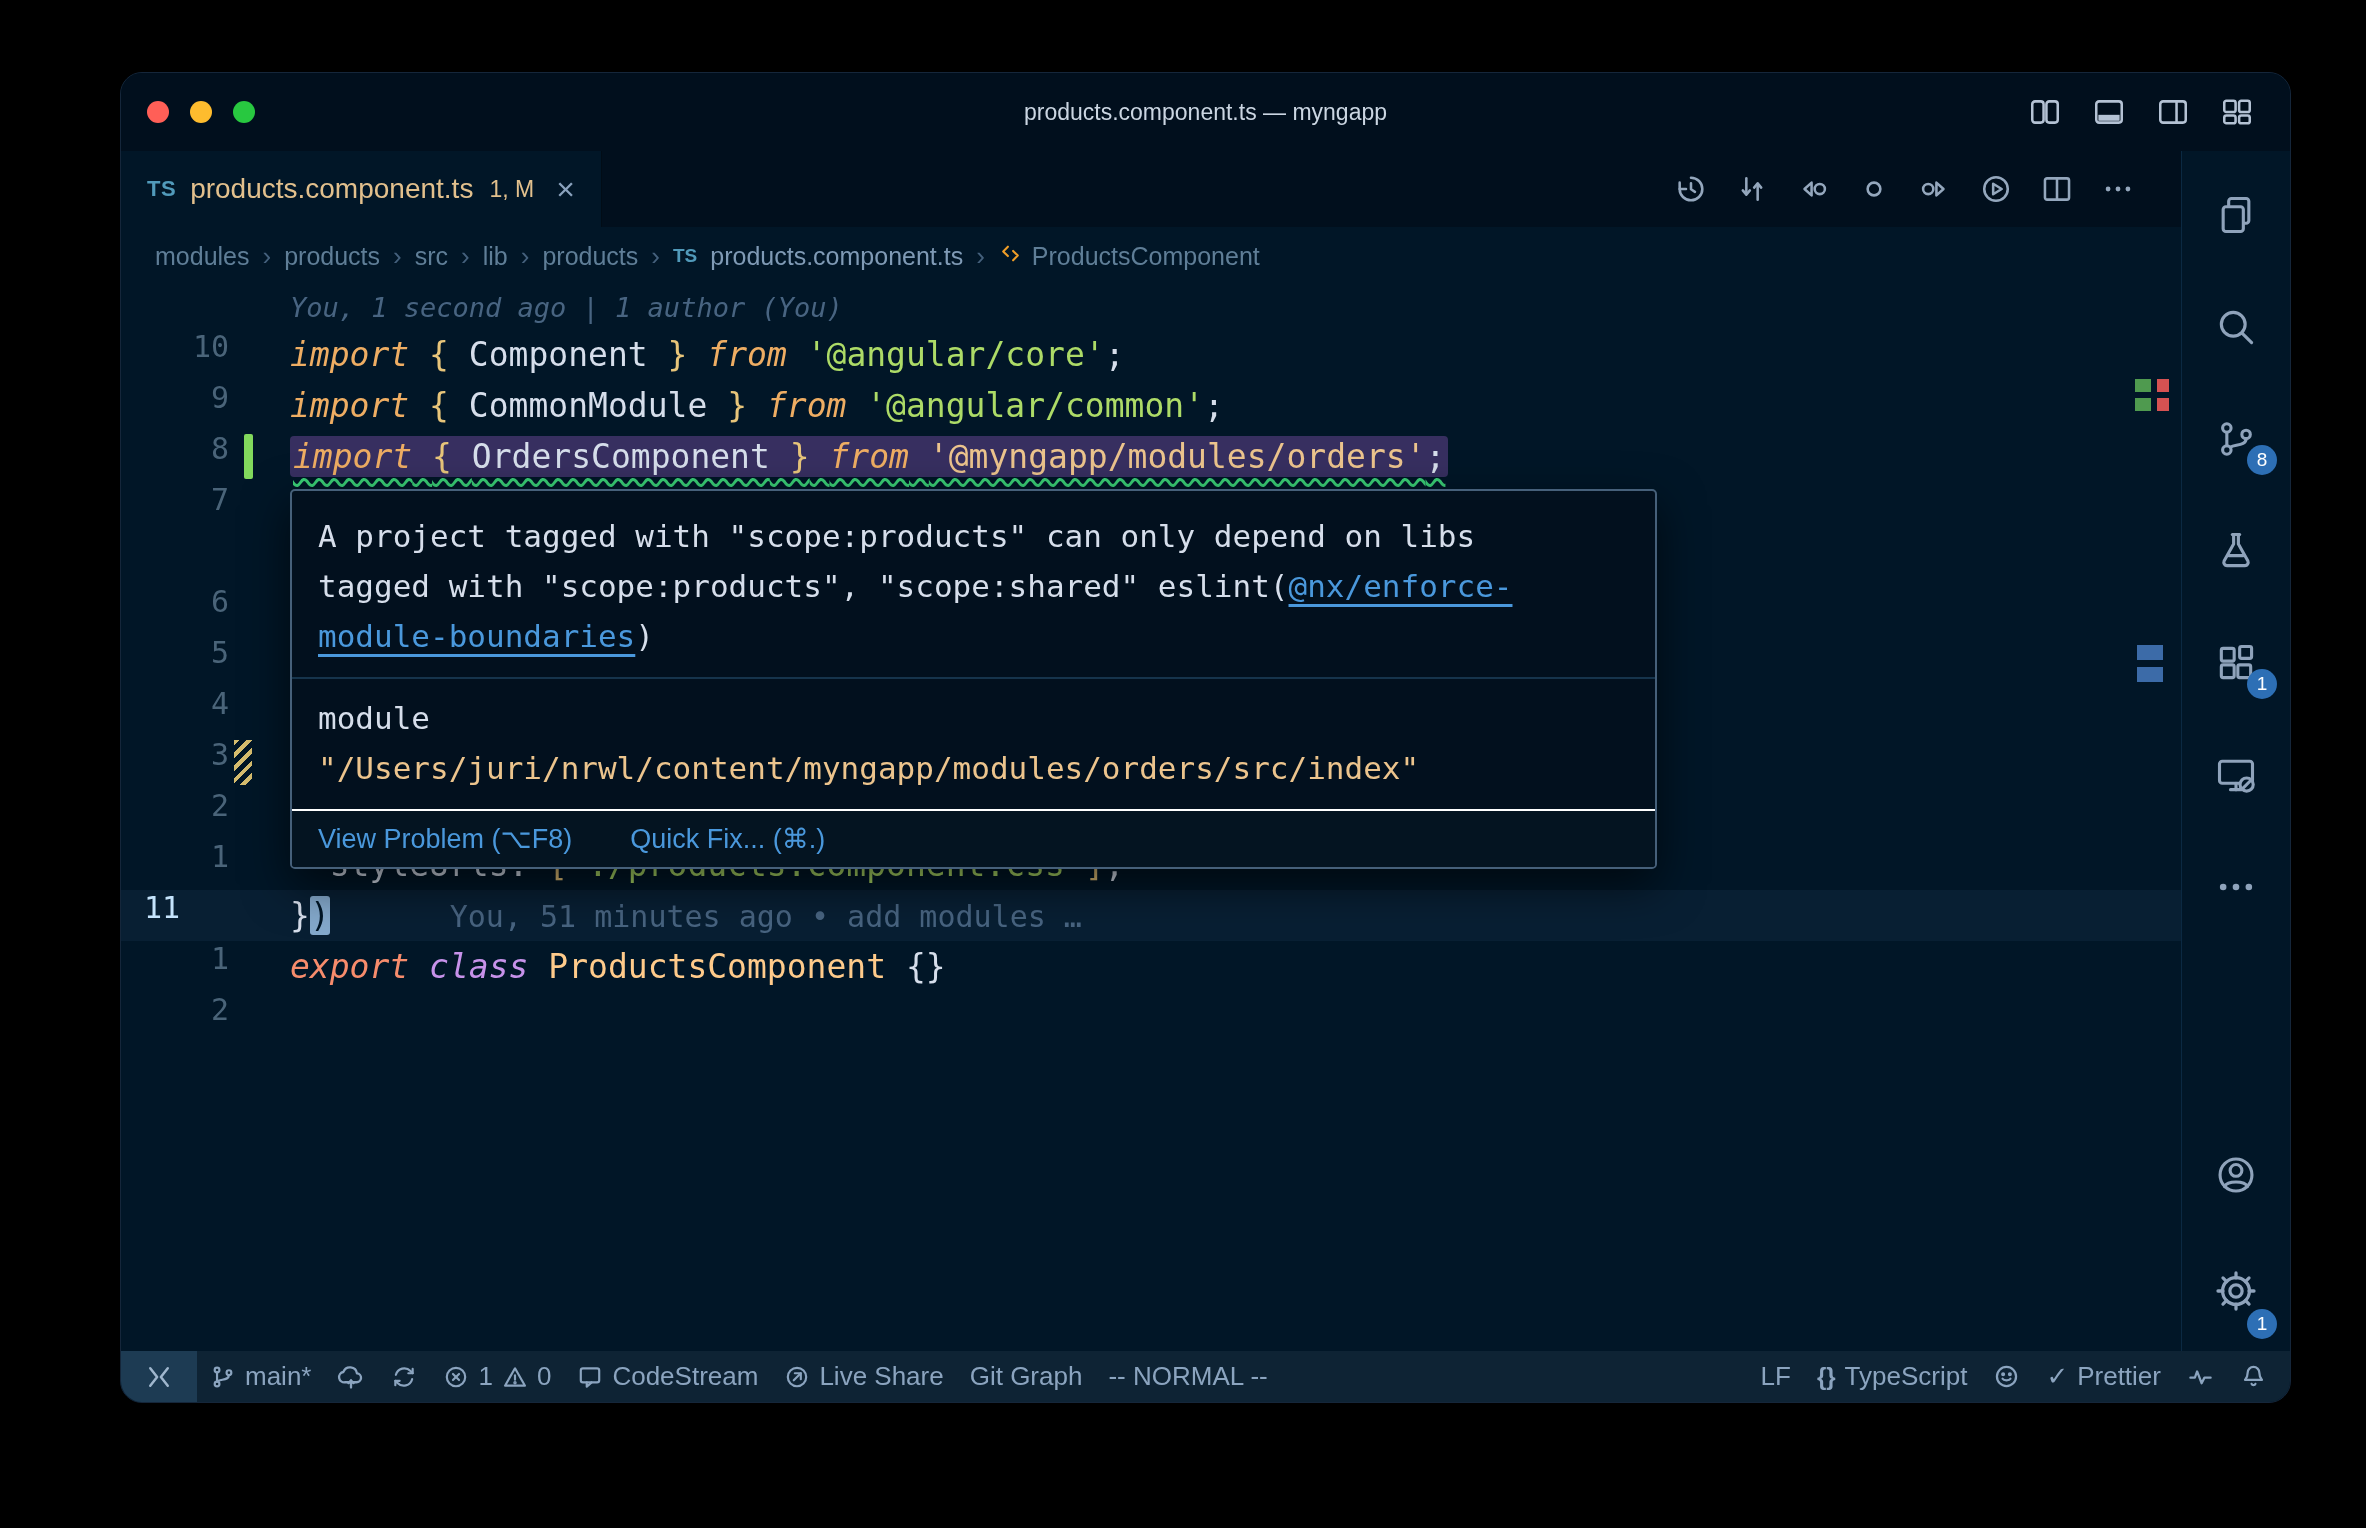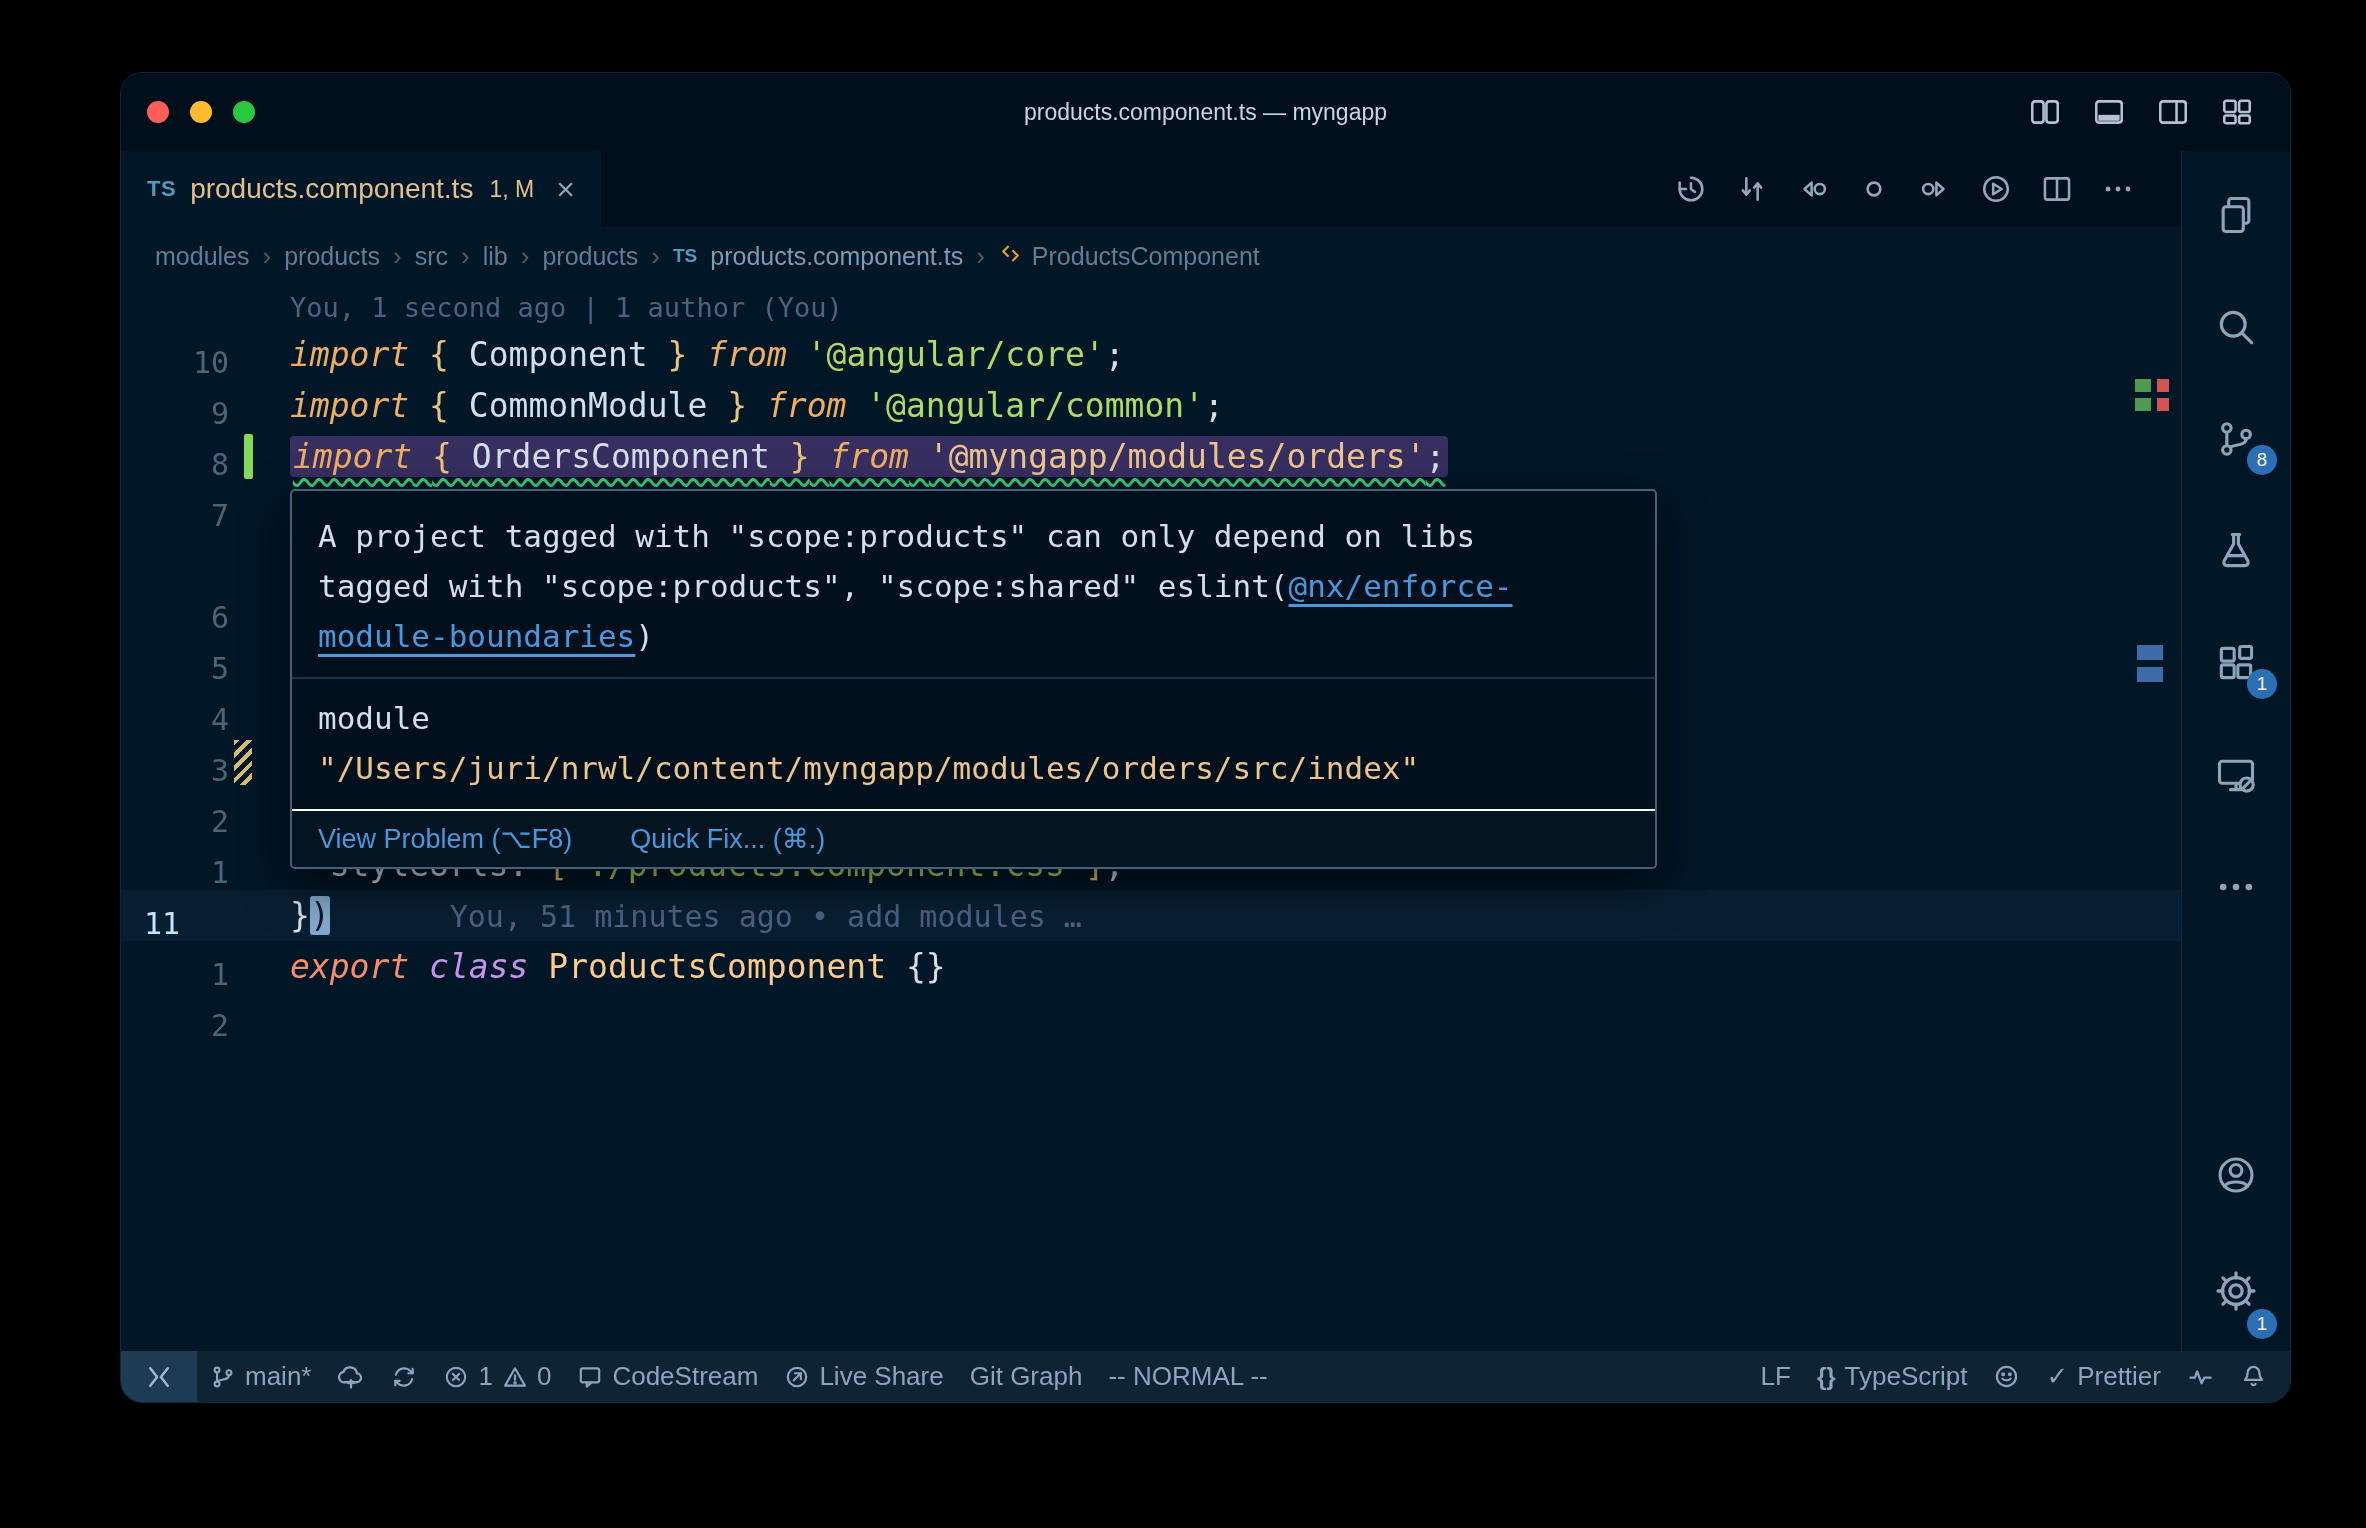--- a/index.html
+++ b/index.html
@@ -42,23 +42,23 @@
   .bc-ts { color:#519aba; font-weight:700; font-size:19px; }
   .bc-file { color:#7f9ab5; }
   .bc-symbol { display:flex; align-items:center; gap:9px; }
   .cls-icon { color:#ee9d28; }
 
   
   .editor { flex:1; position:relative; overflow:hidden; background:#011627;
     font-family:"DejaVu Sans Mono", monospace; }
   .rows { position:absolute; left:0; top:0; right:0; }
   .crow { display:flex; height:51px; align-items:center; font-size:33px; }
-  .crow.blamerow { height:44px; }
+  .crow.blamerow { height:44px;font-style:italic; }
   .crow.current { background:rgba(29,59,83,.28); }
-  .gut { width:169px; flex:none; position:relative; display:flex; align-items:flex-end;
+  .gut { width:169px; flex:none; position:relative; display:flex; align-items:flex-start;
     justify-content:flex-end; padding-right:61px; height:100%; }
   .lnum { font-size:30px; color:#4a6479; }
   .lnum.cur { font-size:30px; color:#c5e4fd; position:absolute; left:23px; }
   .marker { position:absolute; top:3px; bottom:3px; }
   .marker.added { left:123px; width:9px; background:#82d95c; border-radius:2px; }
   .marker.hatch { left:113px; width:18px;
     background:repeating-linear-gradient(135deg,#d7bd6e 0 4px, transparent 4px 9px); }
   .ccontent { flex:1; white-space:pre; color:#d6deeb; }
   .blametext { font-size:27px; color:#486481; }
 

